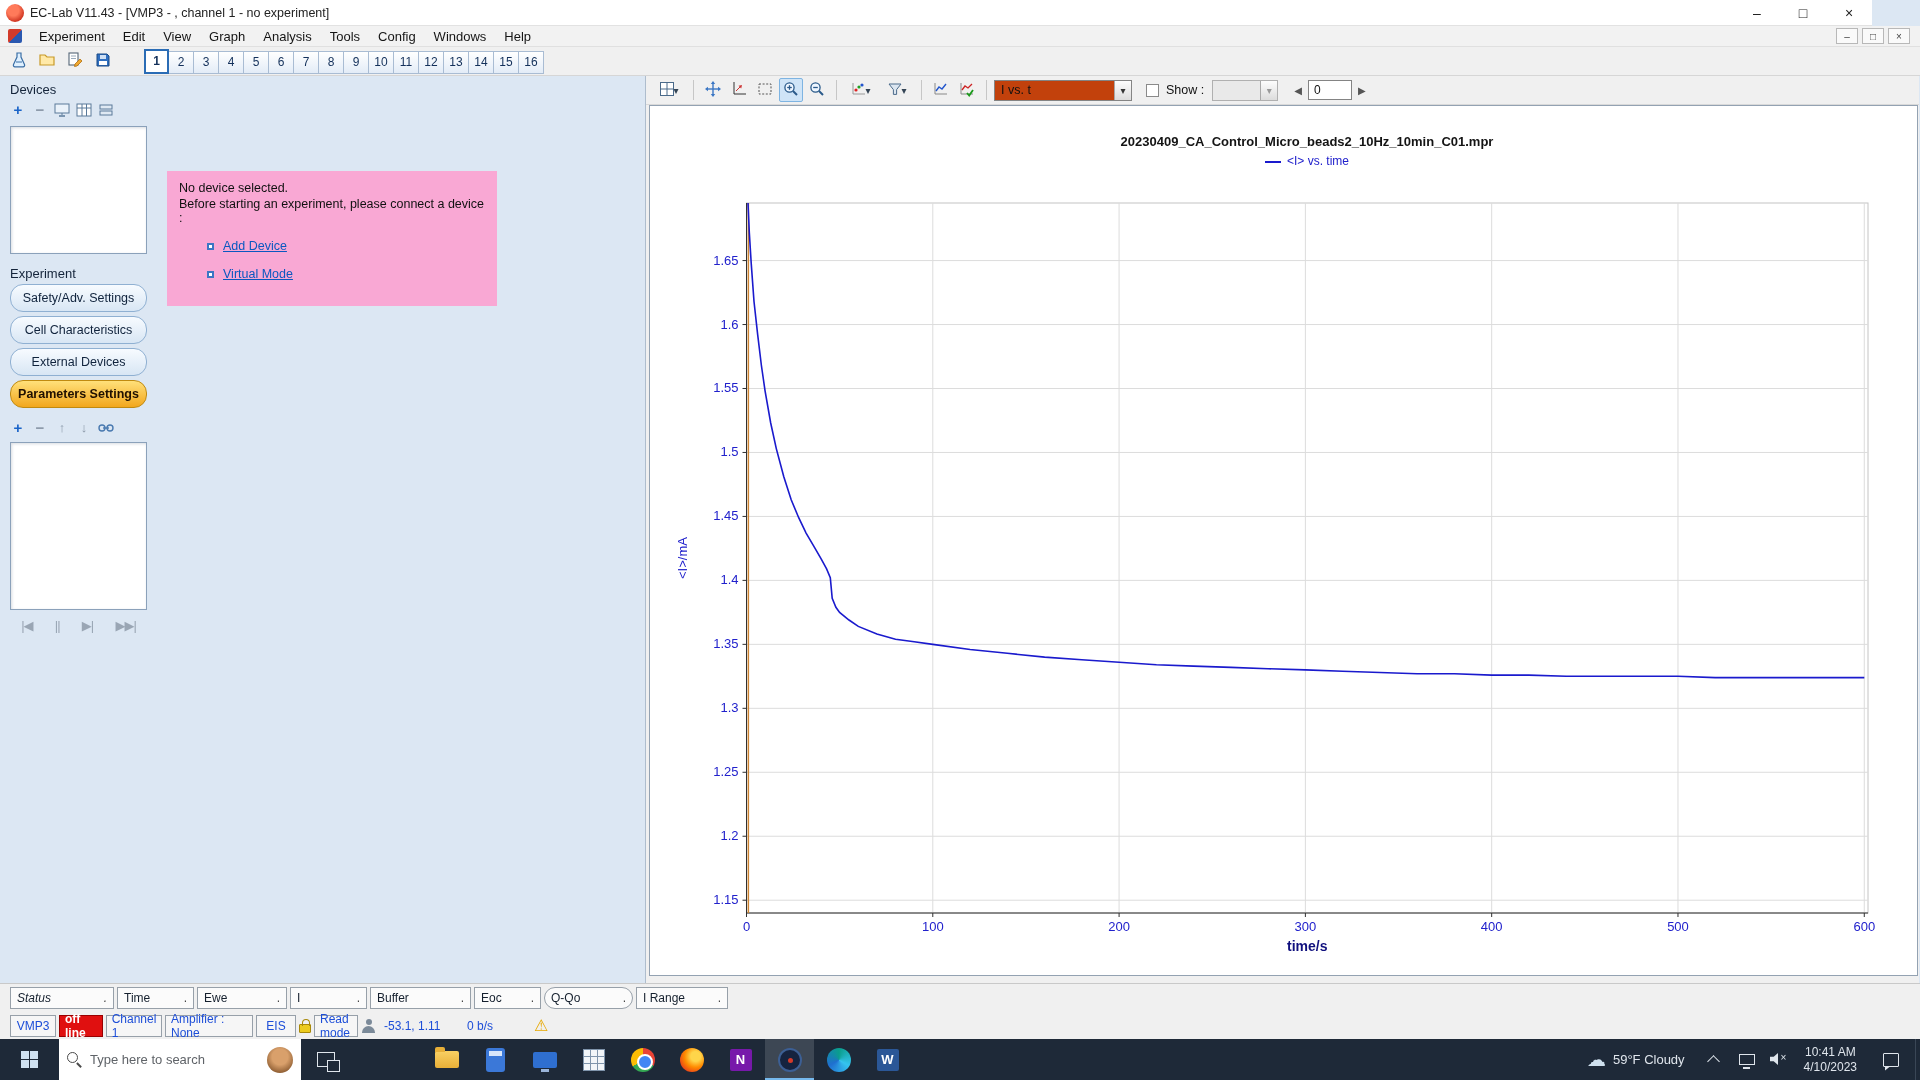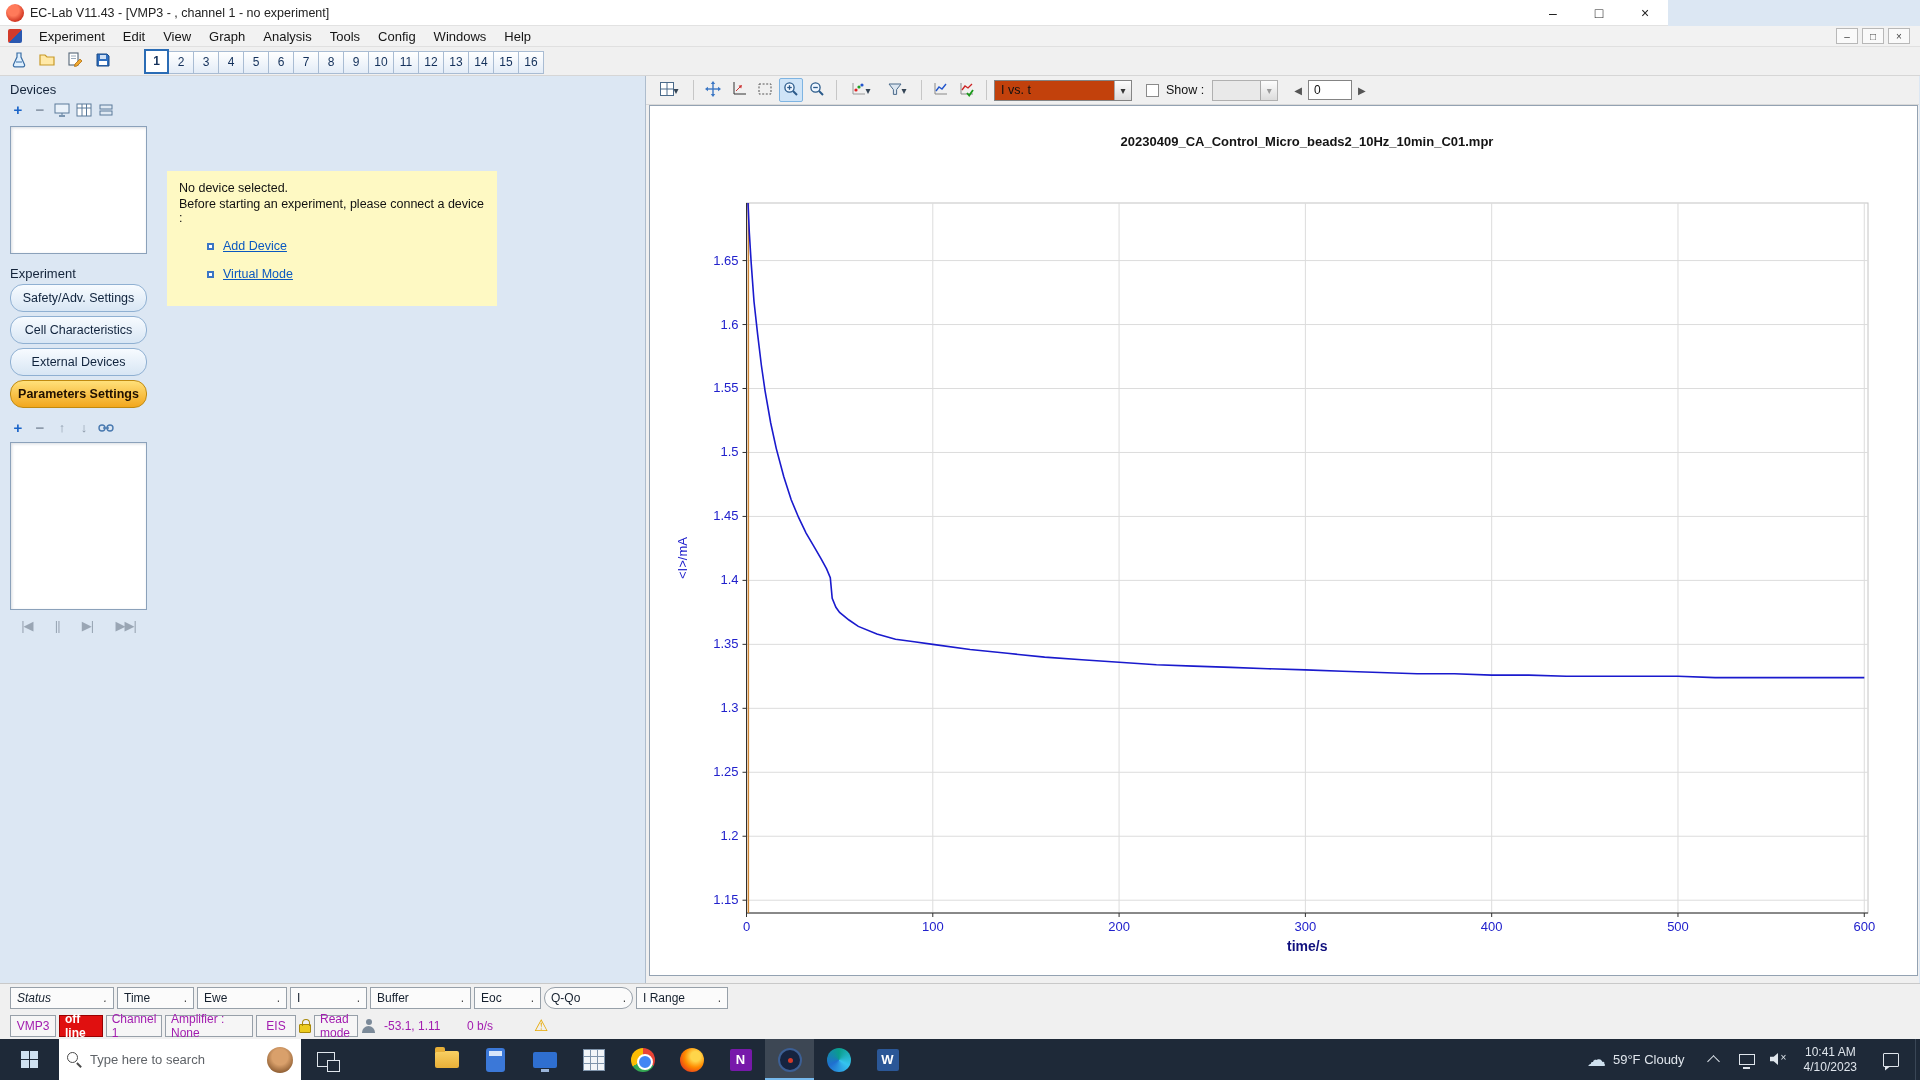--- a/index.html
+++ b/index.html
@@ -1,20 +1,20 @@
 <!DOCTYPE html>
 <html><head>
 <meta charset="utf-8">
 <style>
 *{box-sizing:border-box;margin:0;padding:0}
 html,body{width:1920px;height:1080px;overflow:hidden;font-family:"Liberation Sans",sans-serif;font-size:13px;color:#111;background:#dce7f3}
 svg text{font-family:"Liberation Sans",sans-serif}
 
 
-#titlebar{position:absolute;left:0;top:0;width:1668px;height:26px;background:#ffffff;border-bottom:1px solid #e2e2e2;display:flex;align-items:center}
+#titlebar{position:absolute;left:0;top:0;width:1872px;height:26px;background:#ffffff;border-bottom:1px solid #e2e2e2;display:flex;align-items:center}
 #app-icon{width:18px;height:18px;margin:0 6px 0 6px;border-radius:50%;background:radial-gradient(circle at 40% 35%,#ff7a5a 0 35%,#c62817 80%);flex:0 0 auto}
 #win-title{font-size:12.5px;color:#222}
 #win-controls{margin-left:auto;display:flex;height:100%}
 .winbtn{width:46px;height:100%;display:flex;align-items:center;justify-content:center;font-size:14px;color:#222}
 
 
 #menubar{position:absolute;left:0;top:26px;width:1920px;height:21px;background:#f2f2f2;border-bottom:1px solid #e0e0e0;display:flex;align-items:center}
 #mdi-icon{width:14px;height:14px;margin:0 8px 0 8px;background:linear-gradient(135deg,#d23a2a 50%,#2a58b0 50%);border-radius:2px}
 .menu-item{padding:2px 9px;font-size:13px;color:#151515;cursor:default}
 #mdi-controls{margin-left:auto;display:flex;gap:4px;margin-right:10px}
@@ -33,21 +33,21 @@
 #workspace{position:absolute;left:0;top:76px;width:1920px;height:963px;background:#dce7f3}
 
 
 .side-label{position:absolute;left:10px;font-size:13px;color:#14243a}
 .minibar{position:absolute;display:flex;align-items:center;gap:6px;height:20px}
 .mini-ic{display:inline-flex;align-items:center;justify-content:center;min-width:16px;height:16px;font-size:15px;line-height:16px}
 .plus{color:#1a64c8;font-weight:bold}
 .minus{color:#8a98a8;font-weight:bold}
 .arr{color:#8a98a8;font-size:13px;font-weight:bold}
 .listbox{position:absolute;background:#fff;border:1px solid #8ba1ba;box-shadow:inset 1px 1px 3px rgba(40,60,90,.18)}
-.msgbox{position:absolute;left:167px;top:95px;width:330px;height:135px;background:#fef9c3;padding:10px 12px;font-size:12.5px}
+.msgbox{position:absolute;left:167px;top:95px;width:330px;height:135px;background:#f9a8d4;padding:10px 12px;font-size:12.5px}
 .msgbox .l1{margin-bottom:2px}
 .linkrow{display:flex;align-items:center;margin:14px 0 0 28px}
 .bullet{width:7px;height:7px;background:#fff;border:2px solid #3b76c4;display:inline-block;margin-right:9px}
 .link{color:#0a58c0;text-decoration:underline;font-size:12.5px;cursor:pointer}
 .exp-btn{position:absolute;left:10px;width:137px;height:28px;border:1px solid #8fb0d2;border-radius:13px;background:linear-gradient(#f7fbff,#d8e6f4);display:flex;align-items:center;justify-content:center;font-size:12.5px;color:#10233c;cursor:pointer}
 .exp-btn.params{background:linear-gradient(#ffe07a,#f2a71d);border-color:#c08a10;font-weight:bold;color:#201000}
 .navrow{position:absolute;left:10px;width:137px;display:flex;justify-content:space-around;color:#9aa6b4;font-size:13px;letter-spacing:-1px}
 
 
 #graph-panel{position:absolute;left:645px;top:0;width:1274px;height:907px;background:#f0f0f0;border-left:1px solid #aebdcd}
@@ -67,21 +67,21 @@
 #chart-title{position:absolute;left:96px;top:28px;width:1122px;text-align:center;font-weight:bold;font-size:13px;color:#141414}
 #chart-legend{position:absolute;left:96px;top:48px;width:1122px;text-align:center;font-size:12px;color:#2121cc}
 .legend-swatch{display:inline-block;width:16px;height:0;border-top:2px solid #1a1acd;vertical-align:middle;margin-right:6px}
 
 
 #status-strip{position:absolute;left:0;top:983px;width:1920px;height:56px;background:#f0f0f0;border-top:1px solid #c9c9c9}
 #status-cells{position:absolute;left:10px;top:3px;display:flex;gap:3px}
 .scell{height:22px;border:1px solid #97a0a9;background:#fbfbfb;display:inline-flex;align-items:center;padding:0 6px;font-size:12px;color:#15202e}
 .sval{margin-left:auto;color:#444;padding-left:10px}
 #channel-cells{position:absolute;left:10px;top:31px;display:flex;gap:3px;align-items:center}
-.ccell{height:22px;border:1px solid #97a0a9;background:#f6f6f6;display:inline-flex;align-items:center;justify-content:center;padding:0 5px;font-size:12px;color:#a21caf}
+.ccell{height:22px;border:1px solid #97a0a9;background:#f6f6f6;display:inline-flex;align-items:center;justify-content:center;padding:0 5px;font-size:12px;color:#1d4ed8}
 .ccell.offline{background:#e01010;border-color:#900;color:#fff;font-weight:bold}
 .lock{width:12px;height:9px;background:#eccb1e;border:1px solid #a8890a;border-radius:1px;position:relative;margin-top:5px}
 .lock::before{content:"";position:absolute;left:2px;top:-6px;width:6px;height:6px;border:1.6px solid #a8890a;border-bottom:none;border-radius:4px 4px 0 0}
 .person{width:15px;height:15px;position:relative}
 .person::before{content:"";position:absolute;left:4.5px;top:0;width:6px;height:6px;border-radius:50%;background:#7b8a99}
 .person::after{content:"";position:absolute;left:1px;top:7.5px;width:13px;height:7px;border-radius:7px 7px 0 0;background:#7b8a99}
 .warn{color:#e7a800;font-size:16px;line-height:16px}
 
 
 #taskbar{position:absolute;left:0;top:1039px;width:1920px;height:41px;background:#1e2938;display:flex;align-items:center;color:#dfe5ec}
@@ -440,20 +440,23 @@
           <line x1="1214.2740863787376" y1="807" x2="1214.2740863787376" y2="811" stroke="#303030"></line>
           <text x="1214.2740863787376" y="825" text-anchor="middle" fill="#2121cc" font-size="13">600</text>
           <line x1="96.5" y1="97" x2="96.5" y2="807" stroke="#303030"></line>
           <line x1="96.5" y1="807" x2="1218" y2="807" stroke="#303030"></line>
           <line x1="98.36295681063123" y1="97" x2="98.36295681063123" y2="807" stroke="#cc8433" stroke-width="1.5"></line>
           <polyline points="98.0,97.0 99.3,126.4 101.2,157.1 104.0,195.5 107.7,228.8 111.4,259.5 115.1,285.1 120.7,317.0 126.3,342.6 133.8,370.8 141.2,393.8 148.7,411.7 156.1,427.1 163.6,439.8 171.0,452.6 176.6,462.9 180.3,471.8 182.2,492.3 185.9,501.3 189.6,506.4 199.0,514.0 208.3,520.4 226.9,528.1 245.5,533.2 264.2,535.8 282.8,538.4 320.1,543.5 357.3,547.3 394.6,551.1 431.8,553.7 469.1,556.3 506.4,558.8 543.6,560.1 580.9,561.4 618.1,562.7 655.4,563.9 692.6,565.2 729.9,566.5 767.2,567.8 804.4,567.8 841.7,569.1 878.9,569.1 916.2,570.3 953.5,570.3 990.7,570.3 1028.0,570.3 1065.2,571.6 1102.5,571.6 1139.8,571.6 1177.0,571.6 1214.3,571.6" fill="none" stroke="#1a1acd" stroke-width="1.6"></polyline>
           <text x="657.25" y="845" text-anchor="middle" fill="#10107e" font-size="14" font-weight="bold">time/s</text>
           <text x="37" y="452" text-anchor="middle" fill="#2121cc" font-size="13" transform="rotate(-90 37 452)">&lt;I&gt;/mA</text>
         </svg>
       <div id="chart-title">20230409_CA_Control_Micro_beads2_10Hz_10min_C01.mpr</div>
+      <div id="chart-legend">
+        <span class="legend-swatch" id="legend-swatch" style="border-top-color: rgb(26, 26, 205);"></span><span>&lt;I&gt; vs. time</span>
+      </div>
     </div>
   </div>
 </div>
 
 <div id="status-strip">
   <div id="status-cells">
       <div class="scell" style="width: 104px; font-style: italic;">
         <span>Status</span>
         <span class="sval">.</span>
       </div>

